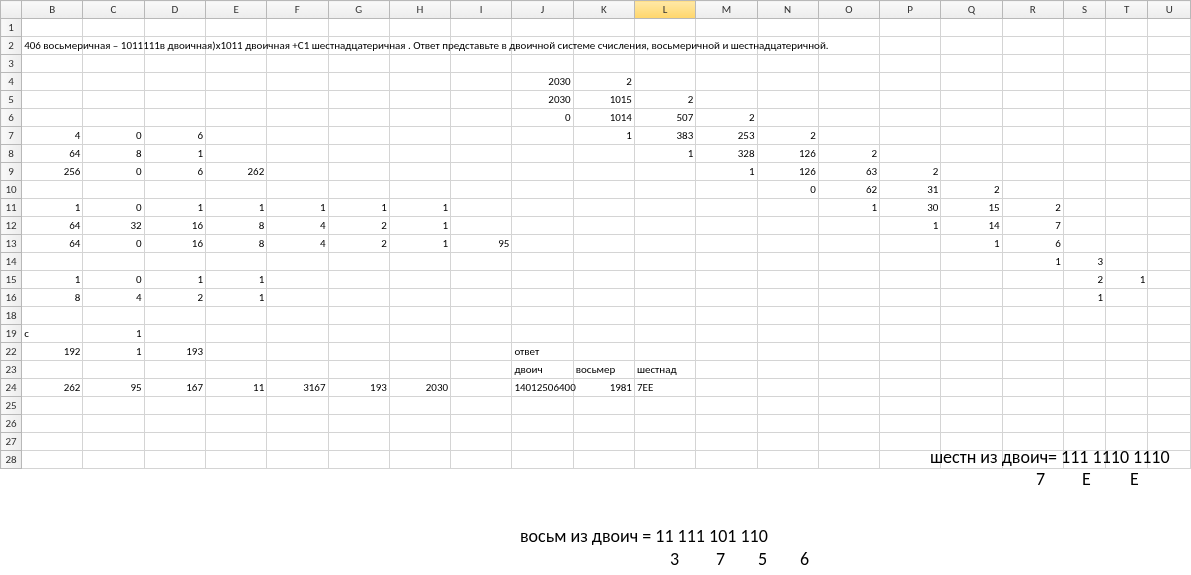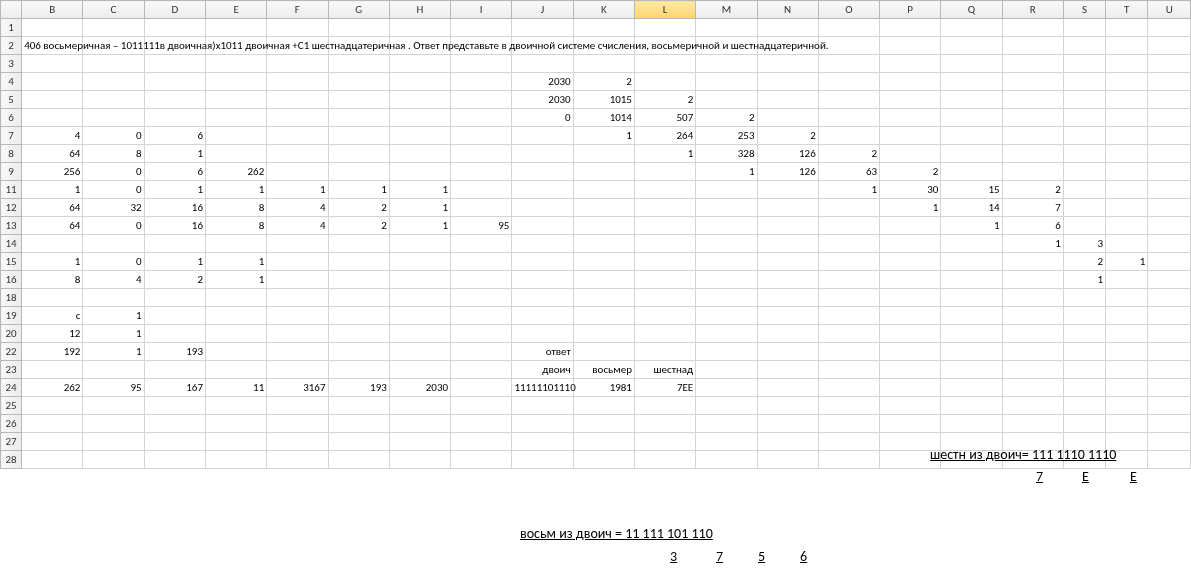--- a/index.html
+++ b/index.html
@@ -31,35 +31,34 @@
     font-weight: normal;
     text-align: center;
     color: #333;
     font-size: 11px;
     border: 1px solid #b8b8b8;
   }
   th.active {
     background: linear-gradient(#ffe8a6,#ffd66b);
   }
   td.num { text-align: right; }
-  td.txt { text-align: right; }
+  td.txt { text-align: left; }
   .rowhead {
     background: linear-gradient(to right,#f9f9f9,#ececec);
     text-align: center;
     color: #333;
     border: 1px solid #b8b8b8;
     width: 20px;
   }
   .big {
-    font-size: 14px;
+    font-size: 18px;
     font-family: Calibri, Arial, sans-serif;
     position: absolute;
     white-space: nowrap;
     pointer-events: none;
-    text-decoration: underline;
   }
 </style>
 </head>
 <body>
 
 <table id="grid">
     <colgroup>
       <col style="width: 20px;">
       <col style="width: 58px;">
       <col style="width: 58px;">
@@ -251,21 +250,21 @@
         <td class="num">4</td>
         <td class="num">0</td>
         <td class="num">6</td>
         <td></td>
         <td></td>
         <td></td>
         <td></td>
         <td></td>
         <td></td>
         <td class="num">1</td>
-        <td class="num">264</td>
+        <td class="num">383</td>
         <td class="num">253</td>
         <td class="num">2</td>
         <td></td>
         <td></td>
         <td></td>
         <td></td>
         <td></td>
         <td></td>
         <td></td>
       </tr>
@@ -303,20 +302,43 @@
         <td></td>
         <td></td>
         <td></td>
         <td></td>
         <td></td>
         <td class="num">1</td>
         <td class="num">126</td>
         <td class="num">63</td>
         <td class="num">2</td>
         <td></td>
+        <td></td>
+        <td></td>
+        <td></td>
+        <td></td>
+      </tr>
+      <tr>
+        <td class="rowhead">10</td>
+        <td></td>
+        <td></td>
+        <td></td>
+        <td></td>
+        <td></td>
+        <td></td>
+        <td></td>
+        <td></td>
+        <td></td>
+        <td></td>
+        <td></td>
+        <td></td>
+        <td class="num">0</td>
+        <td class="num">62</td>
+        <td class="num">31</td>
+        <td class="num">2</td>
         <td></td>
         <td></td>
         <td></td>
         <td></td>
       </tr>
       <tr>
         <td class="rowhead">11</td>
         <td class="num">1</td>
         <td class="num">0</td>
         <td class="num">1</td>
@@ -472,43 +494,20 @@
         <td></td>
         <td></td>
         <td></td>
         <td></td>
         <td></td>
         <td></td>
       </tr>
       <tr>
         <td class="rowhead">19</td>
         <td class="txt">c</td>
-        <td class="num">1</td>
-        <td></td>
-        <td></td>
-        <td></td>
-        <td></td>
-        <td></td>
-        <td></td>
-        <td></td>
-        <td></td>
-        <td></td>
-        <td></td>
-        <td></td>
-        <td></td>
-        <td></td>
-        <td></td>
-        <td></td>
-        <td></td>
-        <td></td>
-        <td></td>
-      </tr>
-      <tr>
-        <td class="rowhead">20</td>
-        <td class="num">12</td>
         <td class="num">1</td>
         <td></td>
         <td></td>
         <td></td>
         <td></td>
         <td></td>
         <td></td>
         <td></td>
         <td></td>
         <td></td>
@@ -571,21 +570,21 @@
       <tr>
         <td class="rowhead">24</td>
         <td class="num">262</td>
         <td class="num">95</td>
         <td class="num">167</td>
         <td class="num">11</td>
         <td class="num">3167</td>
         <td class="num">193</td>
         <td class="num">2030</td>
         <td></td>
-        <td class="num">11111101110</td>
+        <td class="num">14012506400</td>
         <td class="num">1981</td>
         <td class="txt">7EE</td>
         <td></td>
         <td></td>
         <td></td>
         <td></td>
         <td></td>
         <td></td>
         <td></td>
         <td></td>

